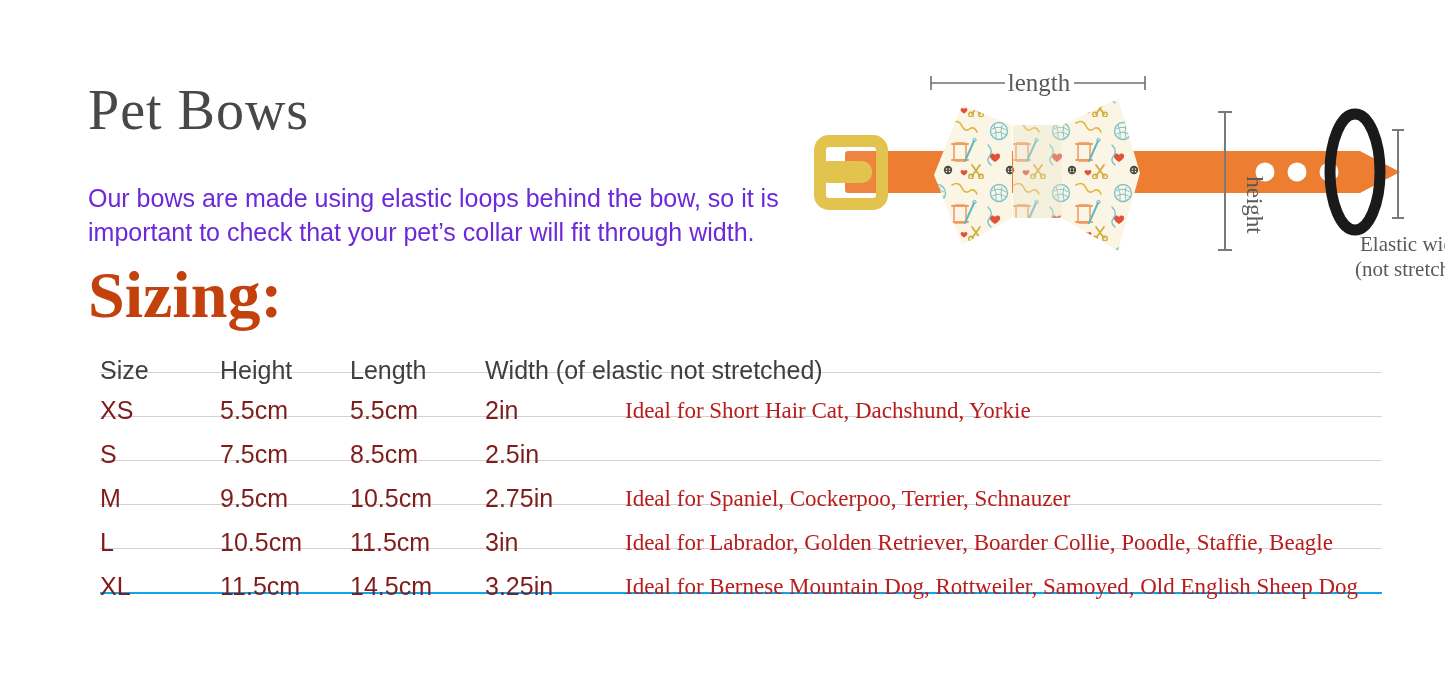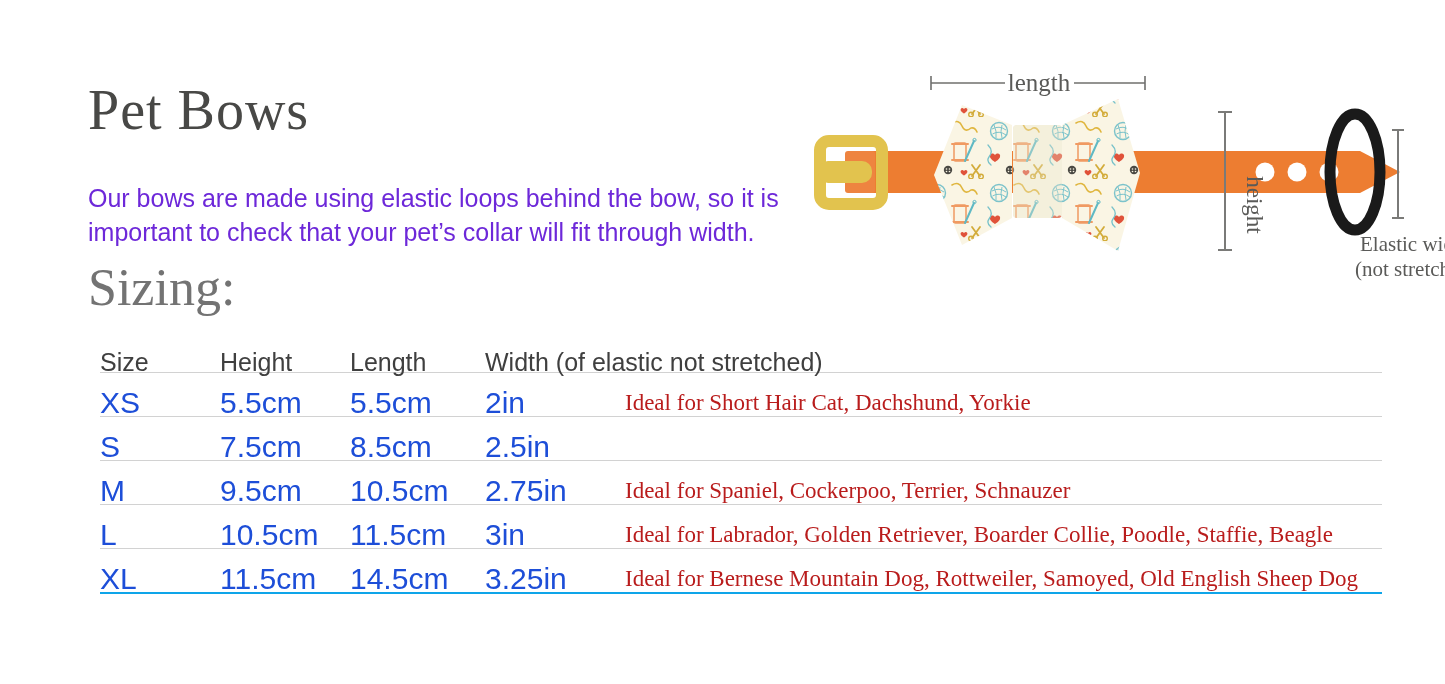--- a/index.html
+++ b/index.html
@@ -39,24 +39,24 @@
     line-height: 1.37;
     color: #6d28d9;
     font-weight: 400;
   }
 
   #sizing-heading {
     position: absolute;
     left: 88px;
     top: 262px;
     font-family: "Liberation Serif", serif;
-    font-size: 52px;
+    font-size: 66px;
     line-height: 1;
-    color: #737373;
-    font-weight: 400;
+    color: #c2410c;
+    font-weight: 700;
   }
 
   
   #size-table {
     position: absolute;
     left: 100px;
     top: 340px;
     width: 1282px;
   }
   .trow {
@@ -66,39 +66,39 @@
     display: block;
   }
   .trow.header-row {
     height: 32px;
   }
   .trow.last-row {
     border-bottom: 2px solid #0ea5e9;
   }
   .cell {
     position: absolute;
-    top: 8px;
+    top: 16px;
     white-space: nowrap;
   }
   .c-size   { left: 0px; }
   .c-height { left: 120px; }
   .c-length { left: 250px; }
   .c-width  { left: 385px; }
   .c-desc   { left: 525px; }
 
   .header-row .cell {
     font-family: "Liberation Sans", sans-serif;
     font-size: 25px;
     color: #3f3f3f;
     line-height: 29px;
   }
   .body-row .cell {
     font-family: "Liberation Sans", sans-serif;
-    font-size: 30px;
-    color: #1d4ed8;
+    font-size: 25px;
+    color: #7f1d1d;
     line-height: 43px;
   }
   .body-row .c-desc {
     font-family: "Liberation Serif", serif;
     font-size: 23px;
     color: #b91c1c;
     line-height: 43px;
   }
 
   

